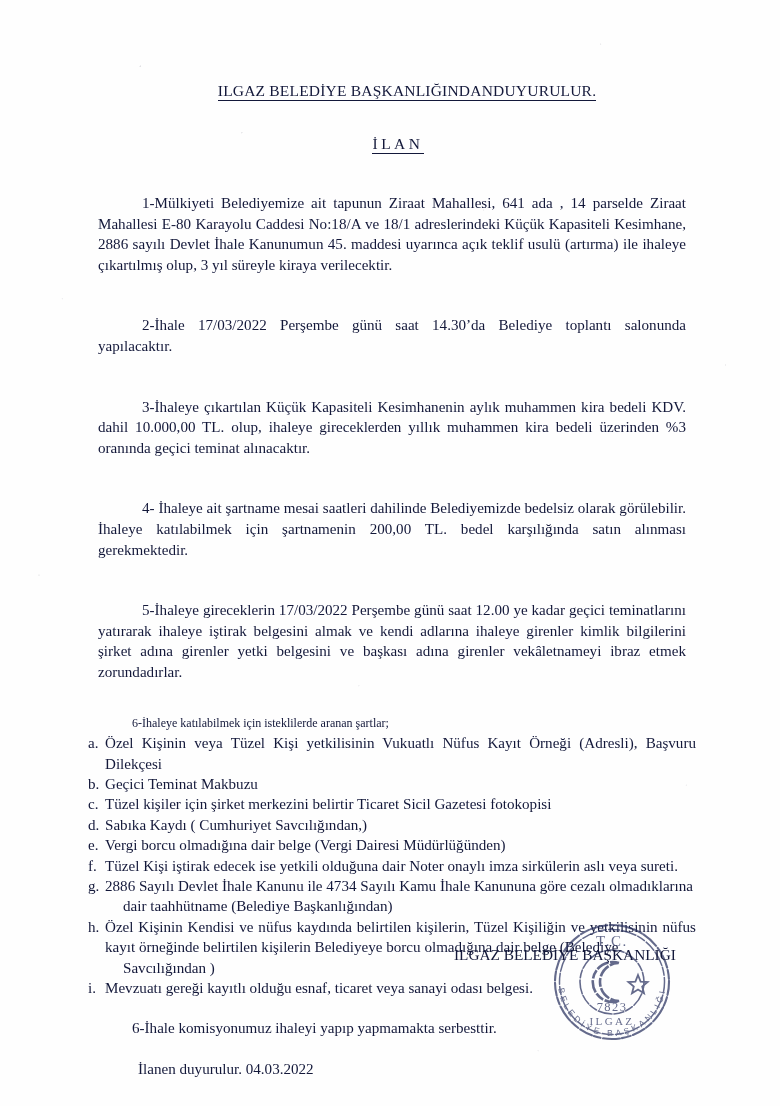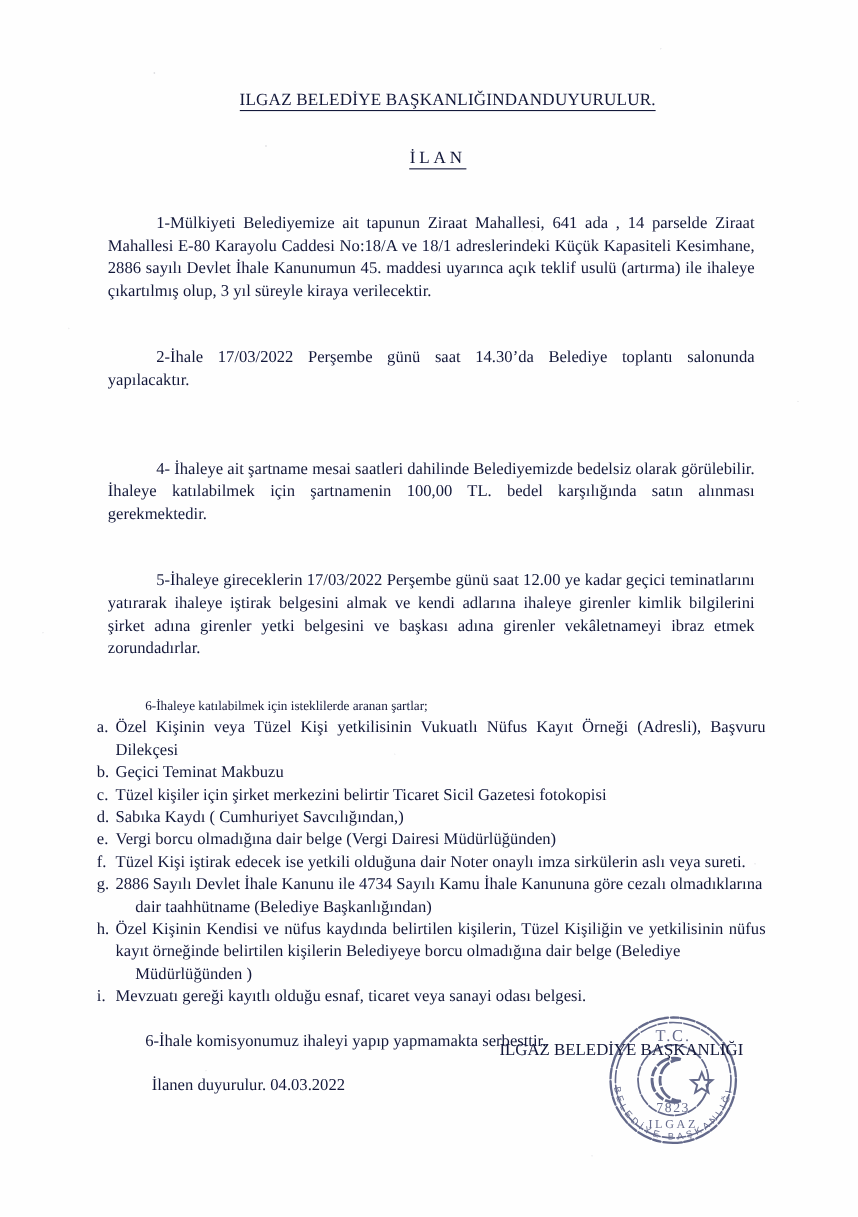--- a/index.html
+++ b/index.html
@@ -169,23 +169,24 @@
     </div>
 
     <div class="gap-lg"></div>
 
     <p class="body-par">1-Mülkiyeti Belediyemize ait tapunun Ziraat Mahallesi, 641 ada , 14 parselde Ziraat Mahallesi E-80 Karayolu Caddesi No:18/A ve 18/1 adreslerindeki   Küçük Kapasiteli Kesimhane, 2886 sayılı Devlet İhale Kanunumun 45. maddesi uyarınca açık teklif usulü (artırma) ile ihaleye çıkartılmış olup, 3 yıl süreyle kiraya verilecektir.</p>
     <div class="gap-md"></div>
 
     <p class="body-par">2-İhale 17/03/2022 Perşembe günü saat 14.30’da Belediye toplantı salonunda yapılacaktır.</p>
     <div class="gap-md"></div>
 
-    <div class="gap-md"></div>
-
-    <p class="body-par">4- İhaleye ait şartname mesai saatleri dahilinde Belediyemizde bedelsiz olarak görülebilir. İhaleye katılabilmek için şartnamenin 100,00 TL. bedel karşılığında satın alınması gerekmektedir.</p>
+    <p class="body-par">3-İhaleye çıkartılan Küçük Kapasiteli Kesimhanenin aylık muhammen kira bedeli KDV. dahil 10.000,00 TL. olup, ihaleye gireceklerden yıllık muhammen kira bedeli üzerinden %3 oranında geçici teminat alınacaktır.</p>
+    <div class="gap-md"></div>
+
+    <p class="body-par">4- İhaleye ait şartname mesai saatleri dahilinde Belediyemizde bedelsiz olarak görülebilir. İhaleye katılabilmek için şartnamenin 200,00 TL. bedel karşılığında satın alınması gerekmektedir.</p>
     <div class="gap-md"></div>
 
     <p class="body-par">5-İhaleye gireceklerin 17/03/2022 Perşembe günü saat 12.00 ye kadar geçici teminatlarını yatırarak ihaleye iştirak belgesini almak ve kendi adlarına ihaleye girenler kimlik bilgilerini şirket adına girenler yetki belgesini ve başkası adına girenler vekâletnameyi ibraz etmek zorundadırlar.</p>
     <div class="gap-md"></div>
 
     <p class="list-heading">6-İhaleye katılabilmek için isteklilerde aranan şartlar;</p>
 
     <ul class="req-list">
       <li>
         <span class="marker">a.</span>
@@ -215,21 +216,21 @@
         <span class="marker">g.</span>
         <span class="item-text">
           <span>2886 Sayılı Devlet İhale Kanunu ile 4734 Sayılı Kamu İhale Kanununa göre cezalı olmadıklarına</span>
           <span class="cont">dair taahhütname (Belediye Başkanlığından)</span>
         </span>
       </li>
       <li class="wrap">
         <span class="marker">h.</span>
         <span class="item-text">
           <span>Özel Kişinin Kendisi ve nüfus kaydında belirtilen kişilerin, Tüzel Kişiliğin ve yetkilisinin nüfus kayıt örneğinde belirtilen kişilerin Belediyeye borcu olmadığına dair belge (Belediye</span>
-          <span class="cont">Müdürlüğünden )</span>
+          <span class="cont">Savcılığından )</span>
         </span>
       </li>
       <li>
         <span class="marker">i.</span>
         <span class="item-text">Mevzuatı gereği kayıtlı olduğu esnaf,  ticaret veya sanayi odası belgesi.</span>
       </li>
     </ul>
 
     <div class="gap-md"></div>
     <p class="closing">6-İhale komisyonumuz ihaleyi yapıp yapmamakta serbesttir.</p>

